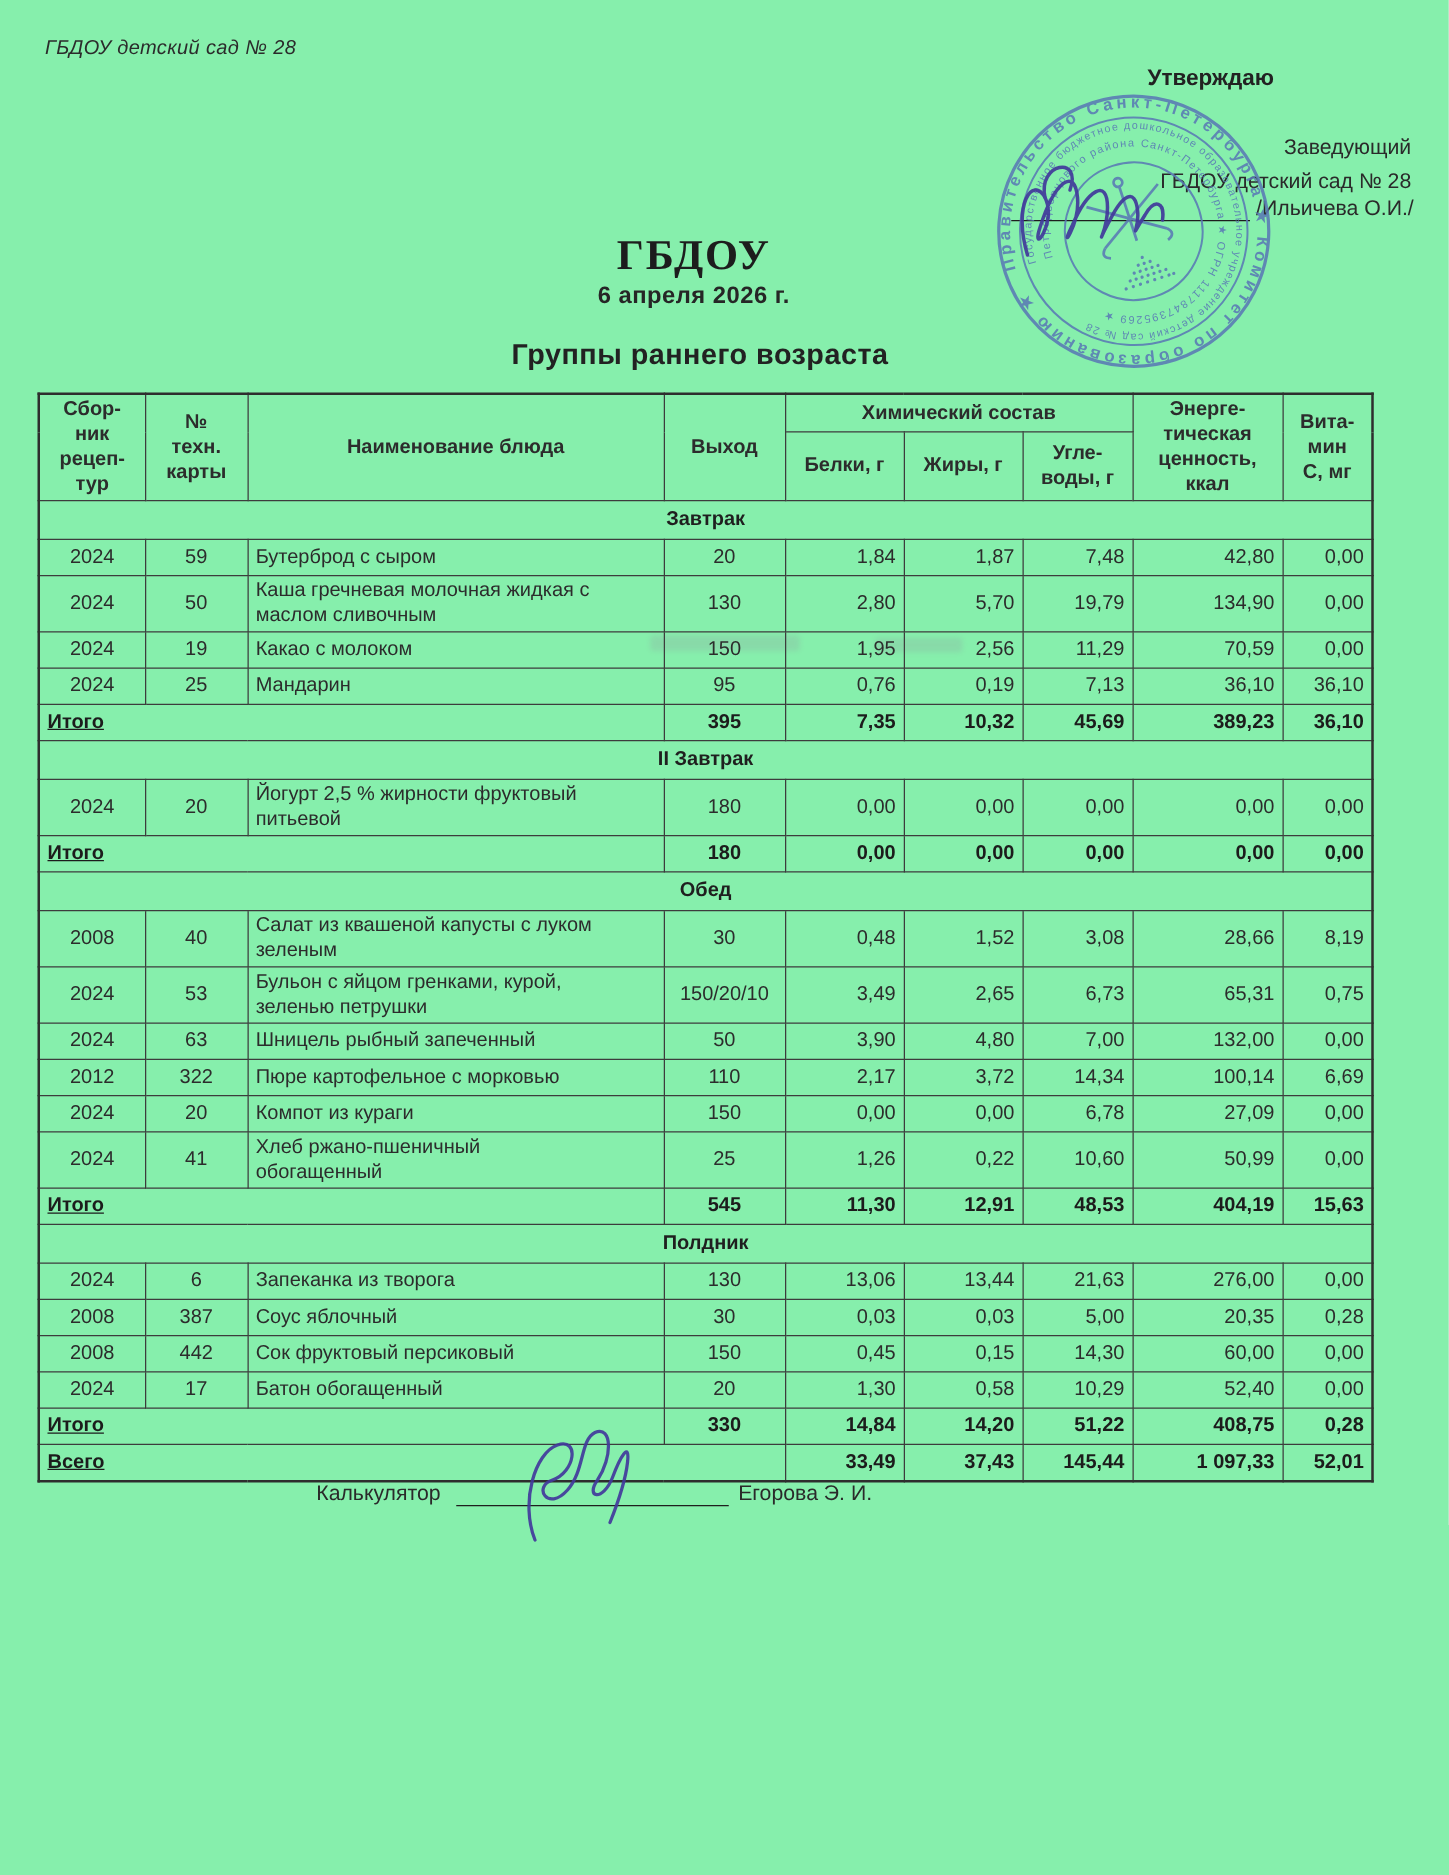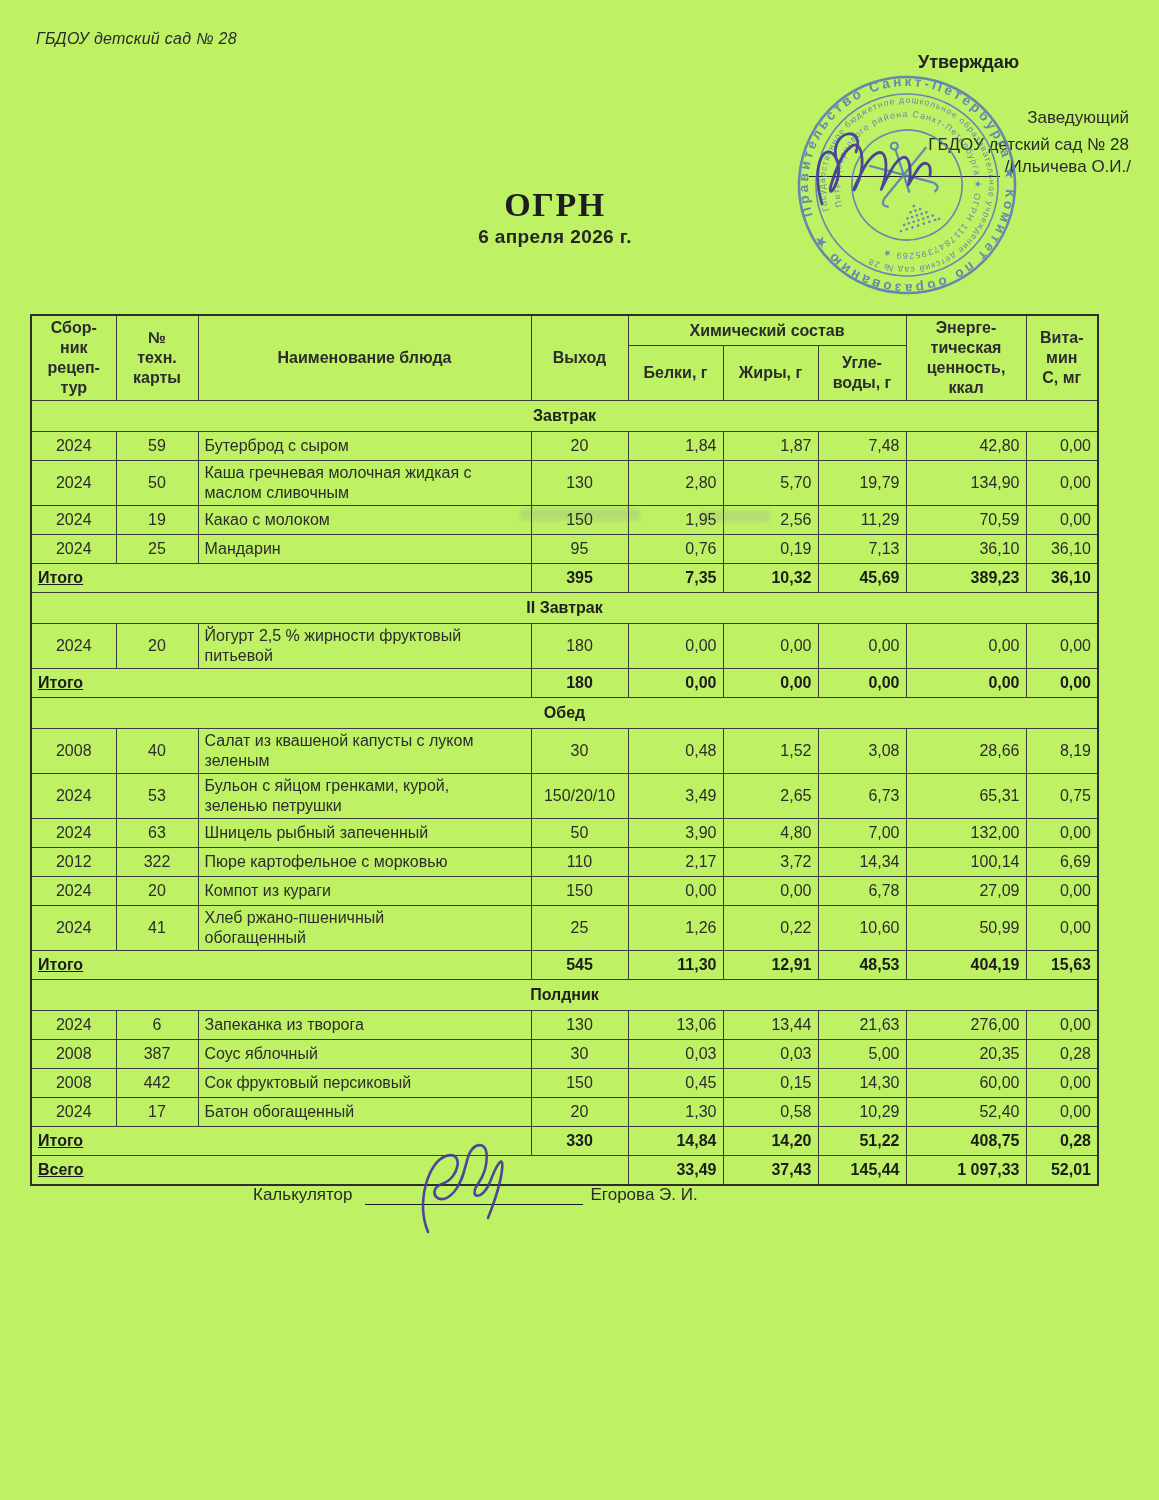--- a/index.html
+++ b/index.html
@@ -1,19 +1,19 @@
 <!DOCTYPE html>
 <html><head>
 <meta charset="utf-8">
 <style>
   html,body{margin:0;padding:0;background:#e9e8e5;}
   .page{
     position:relative;
     width:1159px;height:1500px;
-    background:#bef264;
+    background:#86efac;
     font-family:"Liberation Sans",sans-serif;
     color:#2e2e2e;
     overflow:hidden;
     margin:0 auto;
   }
   .org-line{
     position:absolute;left:36px;top:30px;
     font-style:italic;font-size:16px;color:#2b2b2b;letter-spacing:.3px;
   }
   .approve-title{
@@ -157,22 +157,23 @@
     </g>
   </svg>
 
   <svg class="sig1-svg" width="210" height="120" viewBox="0 0 210 120">
     <g fill="none" stroke="#42399b" stroke-width="2.8" stroke-linecap="round" opacity="0.92">
       <path d="M22,86 C10,46 26,22 36,40 C46,60 24,88 32,64 C44,26 60,16 62,40 C64,62 46,86 58,62 C70,34 86,24 86,48 C86,68 74,84 88,58 C98,38 108,32 110,50 C112,66 102,76 116,54 C124,40 132,44 130,58"></path>
       <path d="M36,40 C30,12 66,6 56,34"></path>
     </g>
   </svg>
 
-  <div class="doc-title">ОГРН</div>
+  <div class="doc-title">ГБДОУ</div>
   <div class="doc-date">6 апреля 2026 г.</div>
+  <div class="doc-subtitle">Группы раннего возраста</div>
 
   <div class="smudge" style="left:520px;top:508px;width:120px;height:13px;"></div>
   <div class="smudge" style="left:700px;top:510px;width:70px;height:12px;"></div>
 
   <table class="menu">
     <colgroup>
       <col style="width:85px">
         <col style="width:82px">
         <col style="width:333px">
       <col style="width:97px">

